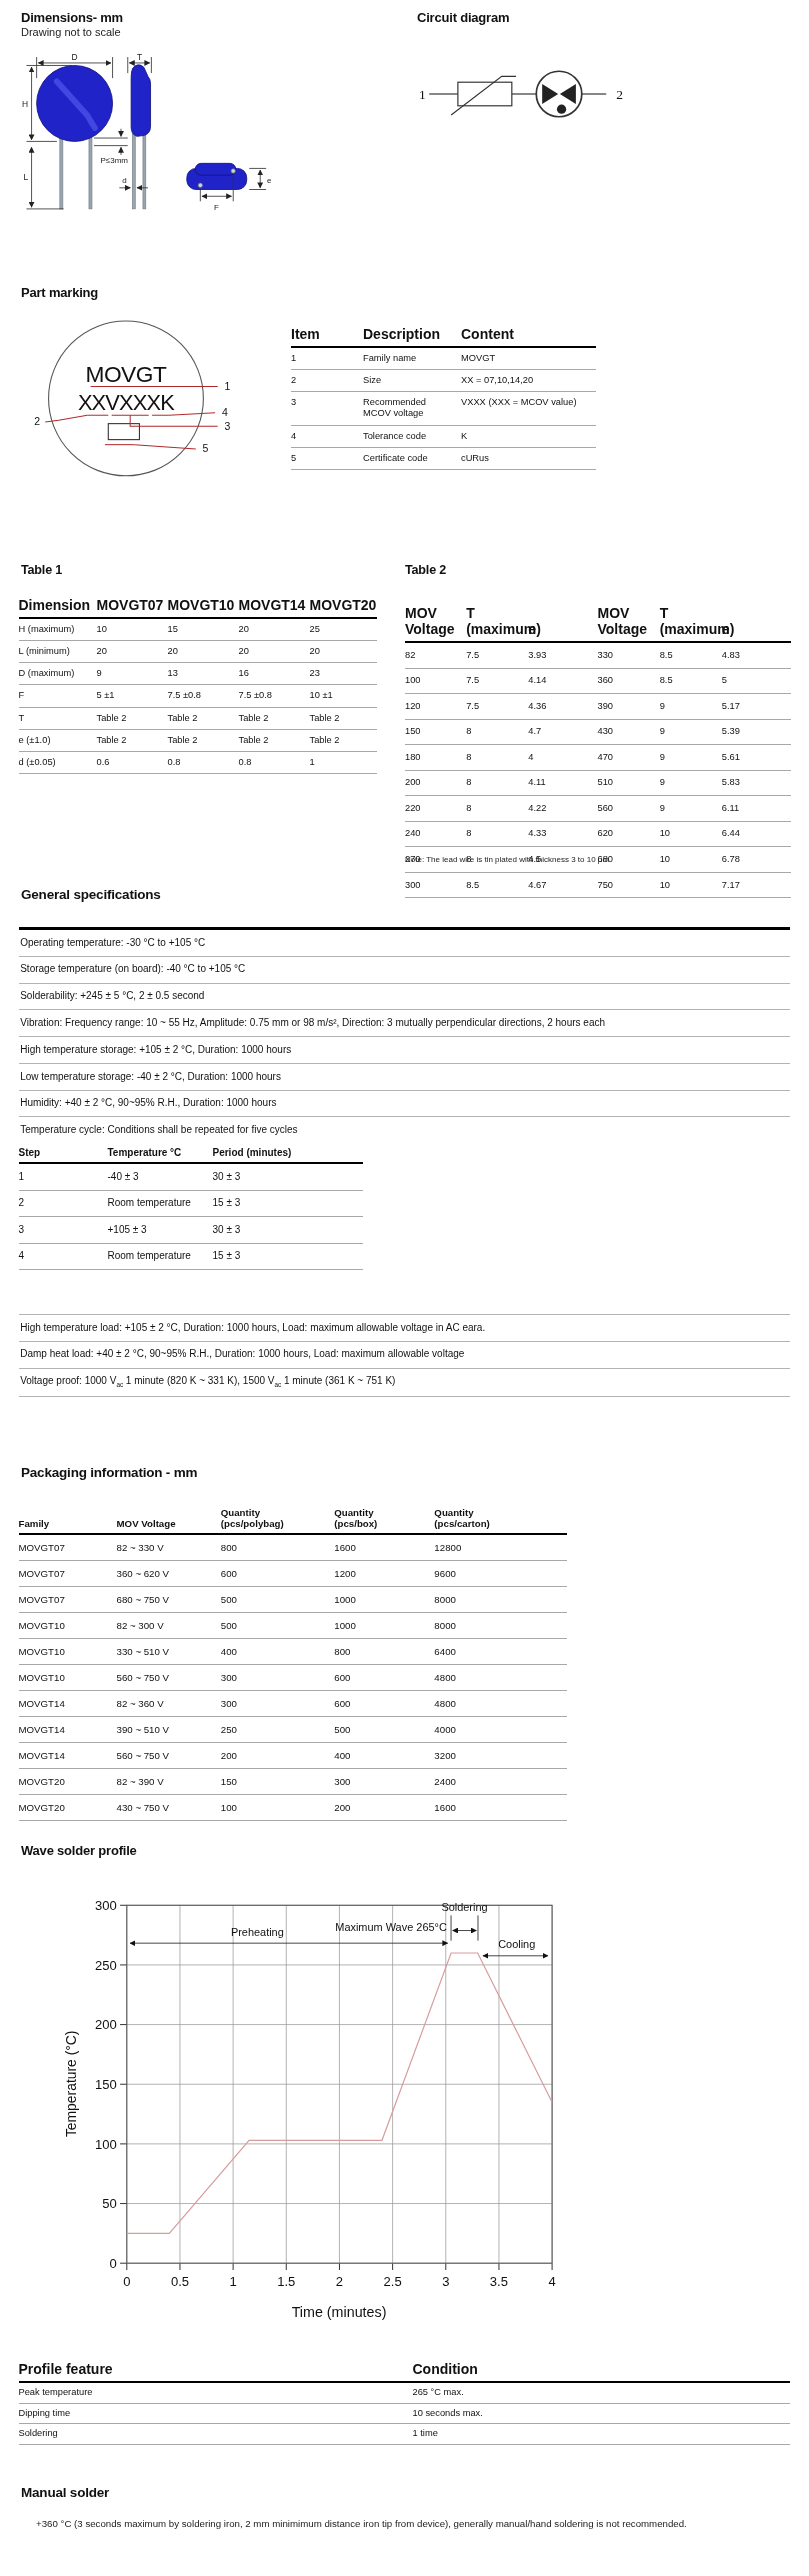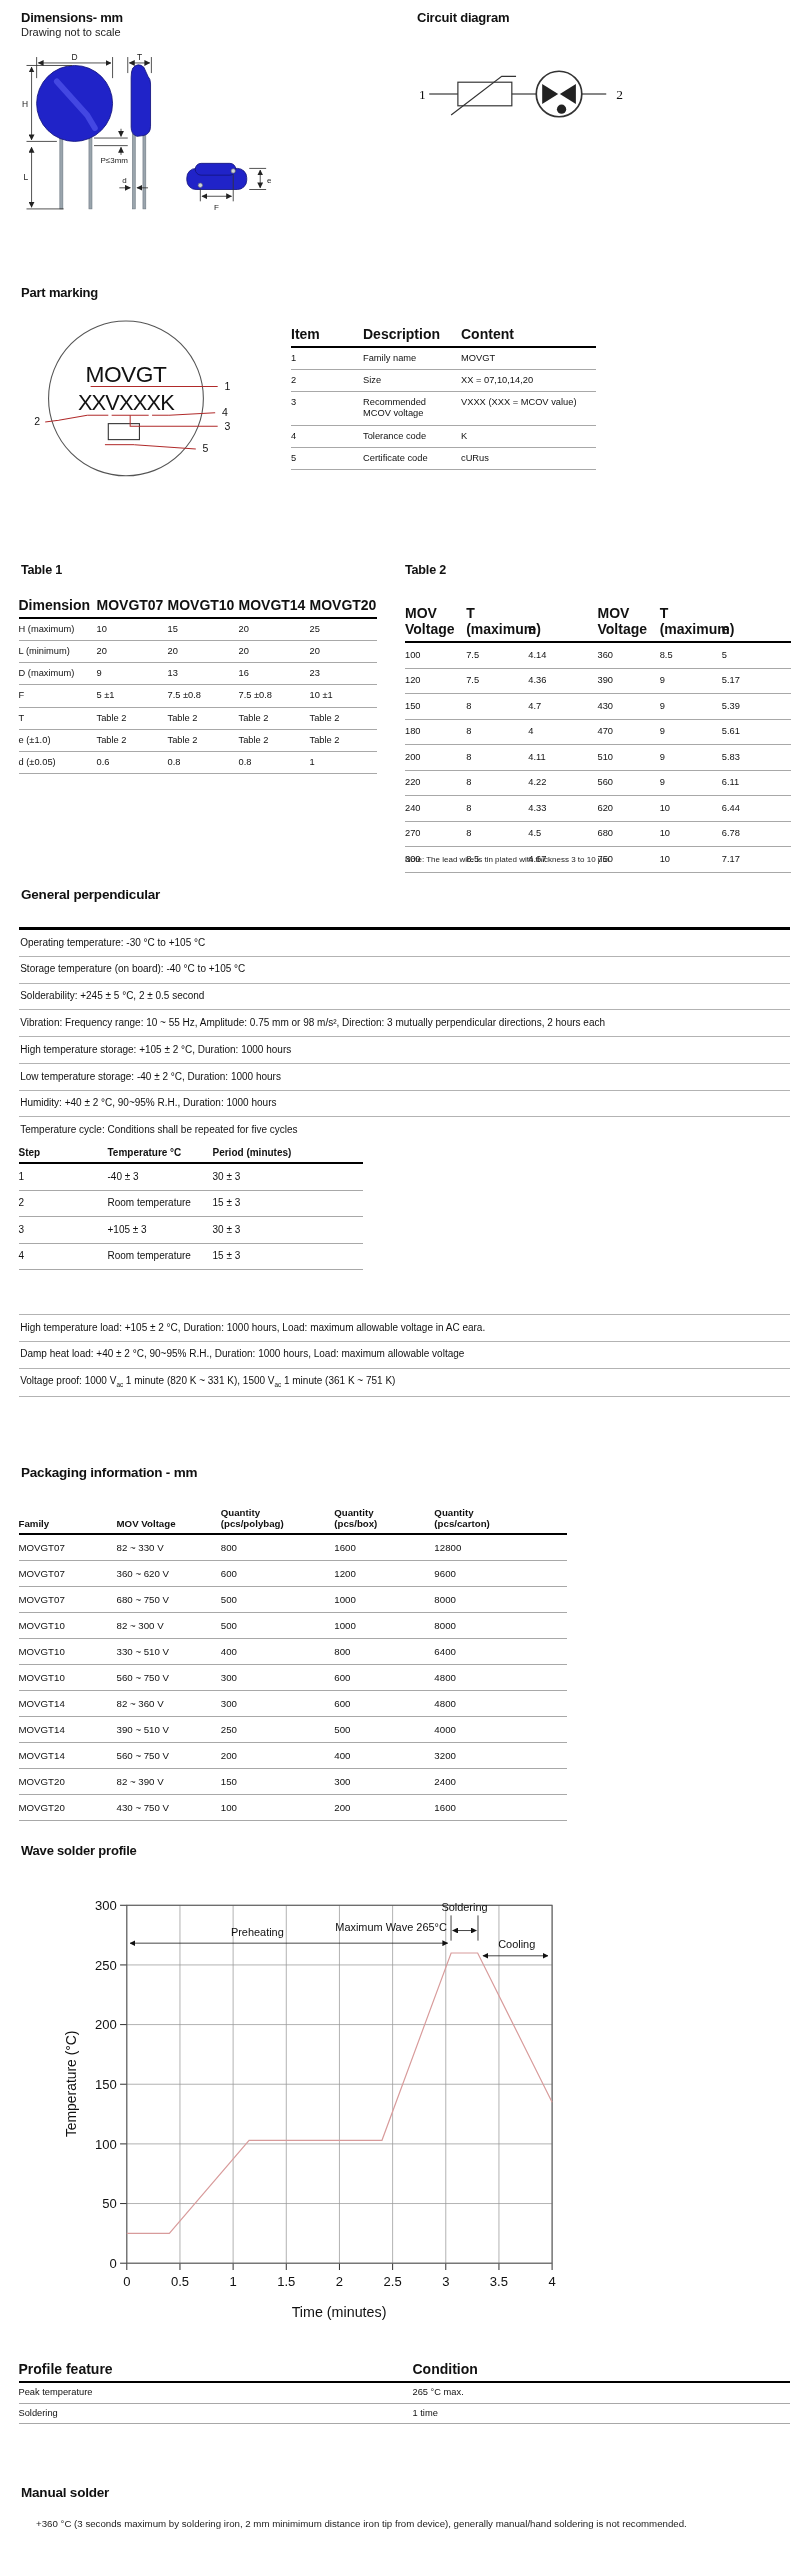--- a/index.html
+++ b/index.html
@@ -311,20 +311,28 @@
               <div>(maximum)</div>
             </th>
           <th>
               <div>e</div>
               <div></div>
             </th>
         </tr>
       </thead>
       <tbody>
 
+          <tr>
+            <td>82</td>
+            <td>7.5</td>
+            <td>3.93</td>
+            <td>330</td>
+            <td>8.5</td>
+            <td>4.83</td>
+          </tr>
 
           <tr>
             <td>100</td>
             <td>7.5</td>
             <td>4.14</td>
             <td>360</td>
             <td>8.5</td>
             <td>5</td>
           </tr>
 
@@ -397,21 +405,21 @@
             <td>4.67</td>
             <td>750</td>
             <td>10</td>
             <td>7.17</td>
           </tr>
         </tbody>
     </table>
   </div>
   <div class="abs note" style="left:405px;top:855px;">Note: The lead wire is tin plated with thickness 3 to 10 μm</div>
 
-  <div class="abs h1" style="left:21px;top:887px;font-size:13.5px;">General perpendicular</div>
+  <div class="abs h1" style="left:21px;top:887px;font-size:13.5px;">General specifications</div>
   <div class="abs gs" style="left:18.5px;top:927px;width:771px;">
     <div class="gs-row">Operating temperature: -30 °C to +105 °C</div>
     <div class="gs-row">Storage temperature (on board): -40 °C to +105 °C</div>
     <div class="gs-row">Solderability: +245 ± 5 °C, 2 ± 0.5 second</div>
     <div class="gs-row">Vibration: Frequency range: 10 ~ 55 Hz, Amplitude: 0.75 mm or 98 m/s², Direction: 3 mutually perpendicular directions, 2 hours each</div>
     <div class="gs-row">High temperature storage: +105 ± 2 °C, Duration: 1000 hours</div>
     <div class="gs-row">Low temperature storage: -40 ± 2 °C, Duration: 1000 hours</div>
     <div class="gs-row">Humidity: +40 ± 2 °C, 90~95% R.H., Duration: 1000 hours</div>
     <div class="gs-row last">Temperature cycle: Conditions shall be repeated for five cycles</div>
   </div>
@@ -678,20 +686,24 @@
           <th>Condition</th>
         </tr>
       </thead>
       <tbody>
 
           <tr>
             <td>Peak temperature</td>
             <td>265 °C max.</td>
           </tr>
 
+          <tr>
+            <td>Dipping time</td>
+            <td>10 seconds max.</td>
+          </tr>
 
           <tr>
             <td>Soldering</td>
             <td>1 time</td>
           </tr>
         </tbody>
     </table>
   </div>
 
   <div class="abs h1" style="left:21px;top:2485px;font-size:13.5px;">Manual solder</div>

